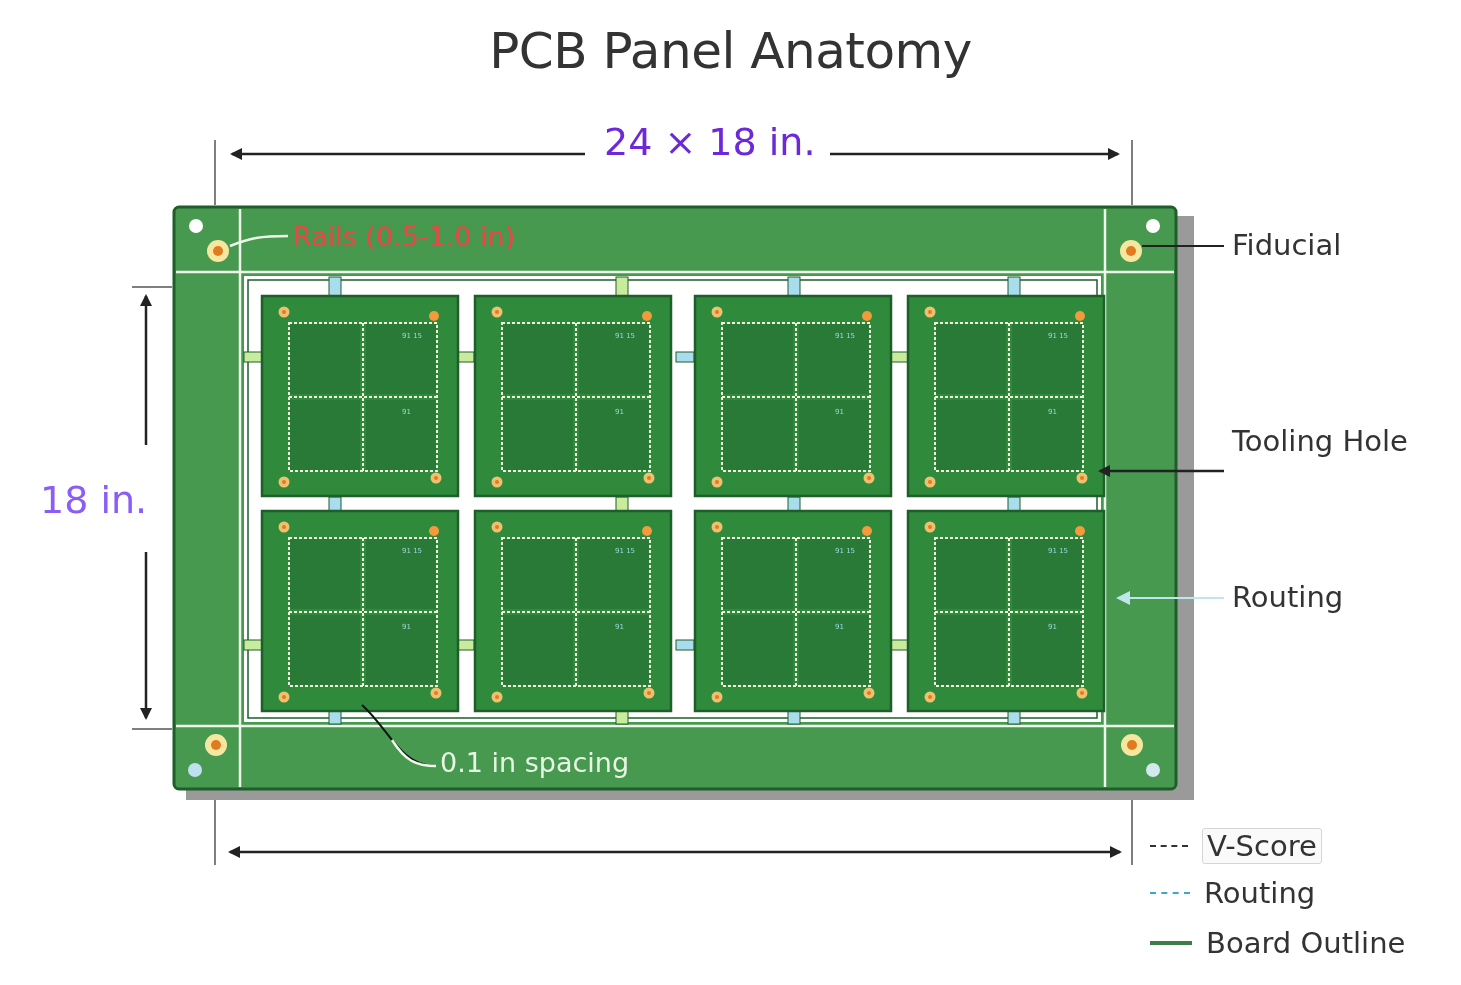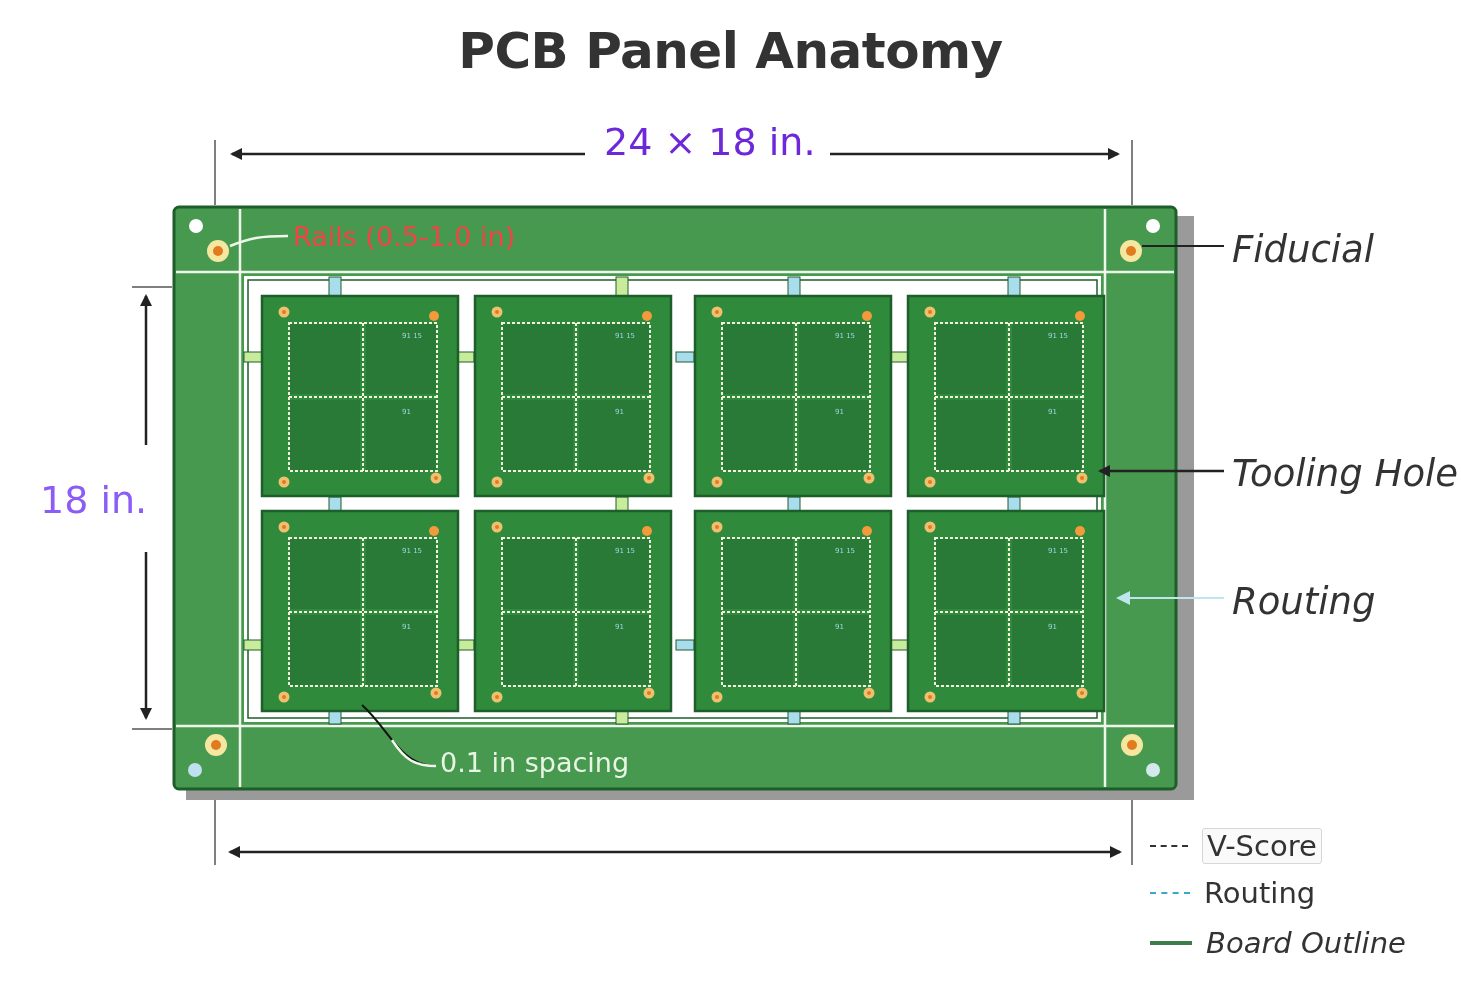--- a/index.html
+++ b/index.html
@@ -1,28 +1,28 @@
 <!DOCTYPE html>
 <html><head>
   <meta charset="utf-8">
   <style>
     html, body { margin: 0; padding: 0; background: #ffffff; }
     body { width: 1461px; height: 985px; position: relative; overflow: hidden;
            font-family: "DejaVu Sans", "Liberation Sans", sans-serif; color: #2b2b2b; }
     .title { position: absolute; left: 0; width: 1461px; top: 22px; text-align: center;
-             font-size: 50px; font-weight: bold; color: #333; letter-spacing: -0.5px; }
+             font-size: 50px; font-weight: normal; color: #333; letter-spacing: -0.5px; }
     svg.diagram { position: absolute; left: 0; top: 0; }
     .lbl { position: absolute; white-space: nowrap; }
     .dim-top { left: 590px; top: 120px; font-size: 38px; color: #6d28d9; background: #fff; padding: 0 14px; }
     .dim-left { left: 40px; top: 478px; font-size: 38px; color: #8b5cf6; }
     .rail-lbl { left: 293px; top: 221px; font-size: 27px; color: #ef4444; }
     .spacing-lbl { left: 440px; top: 747px; font-size: 27px; color: #e9f5e4; }
-    .callout { font-size: 37px; color: #333; font-style: italic; }
+    .callout { font-size: 29px; color: #333; }
     .fid-lbl { left: 1232px; top: 228px; }
-    .tool-lbl { left: 1232px; top: 452px; }
+    .tool-lbl { left: 1232px; top: 424px; }
     .route-lbl { left: 1232px; top: 580px; }
     .legend-item { position: absolute; left: 1150px; height: 40px; display: flex; align-items: center; }
     .legend-swatch { width: 44px; height: 0; margin-right: 14px; }
     .legend-text { font-size: 29px; color: #333; }
     .vscore-text { border: 1px solid #d6d6d6; border-radius: 3px; padding: 0 4px; background: #fafafa; }
   </style>
 </head>
 <body>
 
 <div class="title">PCB Panel Anatomy</div>
@@ -161,17 +161,17 @@
 
 <div class="legend">
   <div class="legend-item" style="top:826px;">
     <span class="legend-swatch" style="border-top:2px dashed #333; width:38px;"></span>
     <span class="legend-text vscore-text">V-Score</span>
   </div>
   <div class="legend-item" style="top:873px;">
     <span class="legend-swatch" style="border-top:2.5px dashed #3aa9c9; width:40px;"></span>
     <span class="legend-text">Routing</span>
   </div>
-  <div class="legend-item" style="top:923px;font-style:italic;">
+  <div class="legend-item" style="top:923px;">
     <span class="legend-swatch" style="border-top:4px solid #3d7d4a; width:42px;"></span>
     <span class="legend-text">Board Outline</span>
   </div>
 </div>
 
 </body></html>

